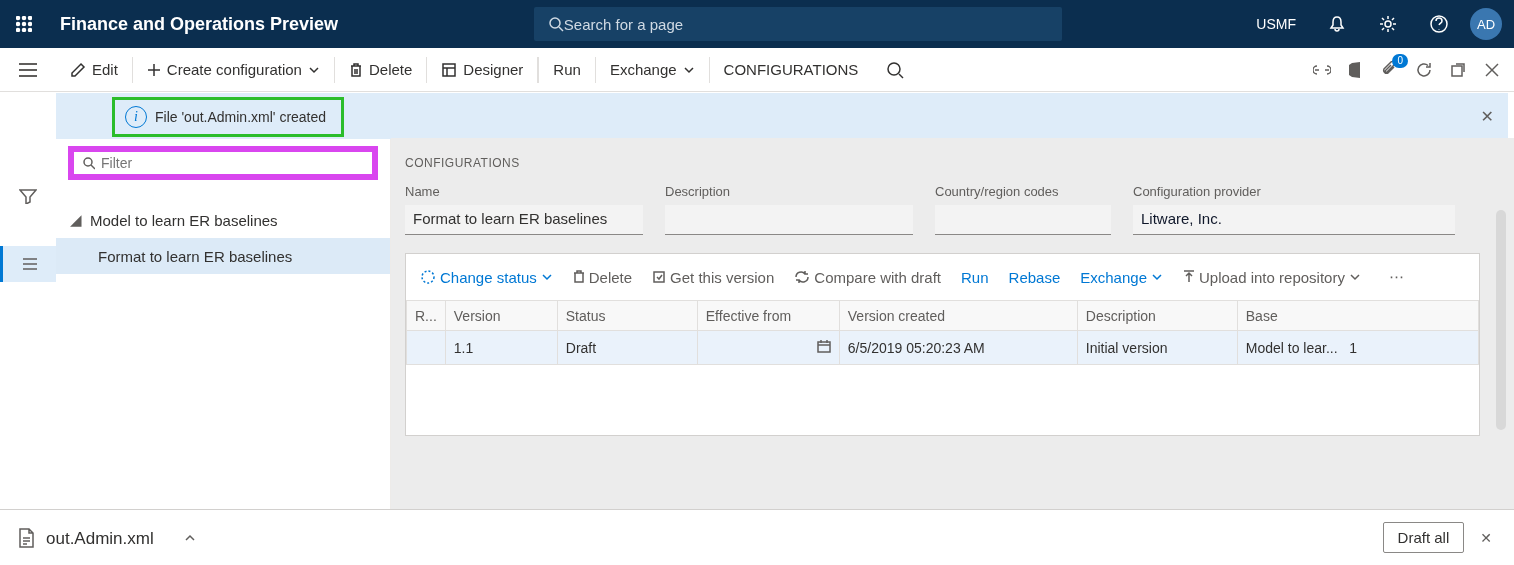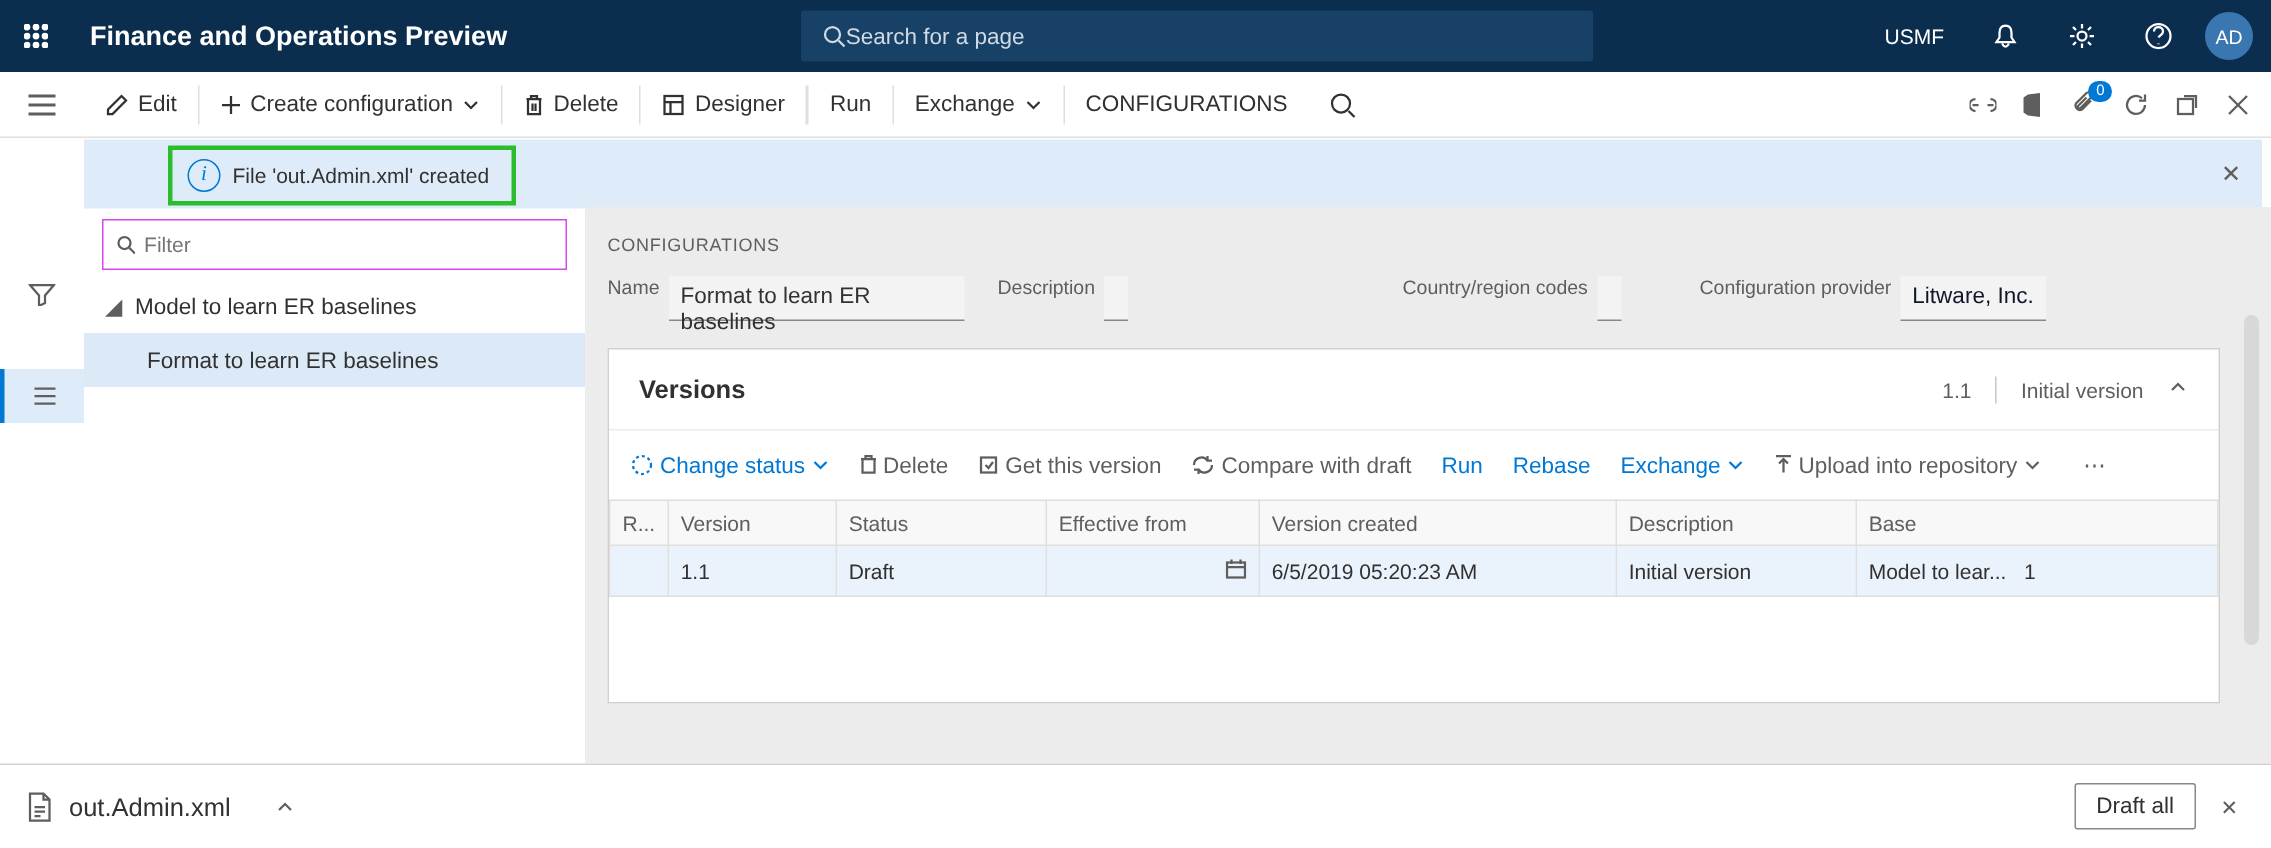--- a/index.html
+++ b/index.html
@@ -27,29 +27,29 @@
 .badge-dot{position:absolute;top:-6px;right:-8px;background:#0078d4;color:#fff;border-radius:8px;padding:0 5px;font-size:10px;line-height:14px}
 .msgbar{background:#deecf9;border:3px solid #2bbd2b;margin:2px 0 0 56px;width:232px;height:40px;display:flex;align-items:center;padding:0 10px;gap:8px;font-size:14px;color:#323130;position:relative}
 .msgbar-full{height:46px;background:#deecf9;display:flex;align-items:center;position:absolute;left:56px;right:6px;top:93px}
 .msg-close{position:absolute;right:14px;font-size:16px;color:#605e5c;cursor:pointer}
 .info-icon{width:22px;height:22px;border:1.5px solid #0078d4;border-radius:50%;display:flex;align-items:center;justify-content:center;color:#0078d4;font-style:italic;font-family:serif}
 .main{display:flex;height:calc(100% - 92px - 46px - 56px);margin-top:46px}
 .leftrail{width:56px;display:flex;flex-direction:column;align-items:center;padding-top:40px;gap:32px}
 .rail-btn{width:48px;height:36px;display:flex;align-items:center;justify-content:center;color:#605e5c;cursor:pointer}
 .rail-active{background:#deecf9;border-left:3px solid #0078d4;width:56px}
 .sidepanel{width:335px;border-right:1px solid #edebe9;padding-top:8px}
-.filter{margin:0 12px 6px;height:34px;border:1px solid #d946ef;display:flex;align-items:center;padding:0 8px;gap:6px}
+.filter{margin:0 12px 22px;height:34px;border:6px solid #d946ef;display:flex;align-items:center;padding:0 8px;gap:6px}
 .filter input{border:none;outline:none;width:100%;font-size:14px}
 .tree-row{height:36px;display:flex;align-items:center;padding-left:14px;gap:10px;cursor:pointer;font-size:15px}
 .tree-row.sel{background:#dceaf7}
 .tree-arrow{width:10px;color:#605e5c}
 .content{flex:1;background:#ececec;padding:18px 10px 0 14px;overflow:hidden;position:relative}
 .section-lbl{font-size:12px;color:#605e5c;letter-spacing:.5px;margin-bottom:14px}
 .fields{display:flex;gap:22px;margin-bottom:18px}
-.fld{display:flex;gap:6px}
+.fld{display:flex;flex-direction:column;gap:6px}
 .fld label{font-size:13px;color:#605e5c}
 .fld .val{height:30px;background:#f3f3f3;border-bottom:1px solid #8a8886;padding:5px 8px;font-size:15px}
 .fld .link{color:#0f172a}
 .f1{width:238px}.f2{width:248px}.f3{width:176px}.f4{width:322px}
 .card{background:#fff;border:1px solid #d2d0ce;margin-right:24px}
 .card-hdr{height:54px;display:flex;align-items:center;padding:0 20px;border-bottom:1px solid #edebe9}
 .card-title{font-size:17px;font-weight:600}
 .card-meta{margin-left:auto;display:flex;align-items:center;gap:16px;color:#605e5c;font-size:14px}
 .card-tools{height:46px;display:flex;align-items:center;padding:0 14px;gap:20px;font-size:15px}
 .tool{display:flex;align-items:center;gap:4px;cursor:pointer;color:#605e5c}
@@ -273,31 +273,20 @@
           <label>Country/region codes</label>
           <div class="val"></div>
         </div>
       <div class="fld f4">
           <label>Configuration provider</label>
           <div class="val link">Litware, Inc.</div>
         </div>
     </div>
 
     <div class="card">
-      <div class="card-hdr">
-        <span class="card-title">Versions</span>
-        <div class="card-meta">
-          <span>1.1</span>
-          <span class="msep"></span>
-          <span>Initial version</span>
-          <span style="cursor:pointer"><svg width="14" height="14">
-                <path d="M3 9l4-4 4 4"></path>
-              </svg></span>
-        </div>
-      </div>
       <div class="card-tools">
         <div class="tool blue">
             <svg width="16" height="16" style="stroke:#0078d4;stroke-dasharray:2">
               <circle cx="8" cy="8" r="6"></circle>
             </svg>
             <span>Change status</span>
             <svg class="chev">
               <path d="M2 4l4 4 4-4"></path>
             </svg>
           </div>

